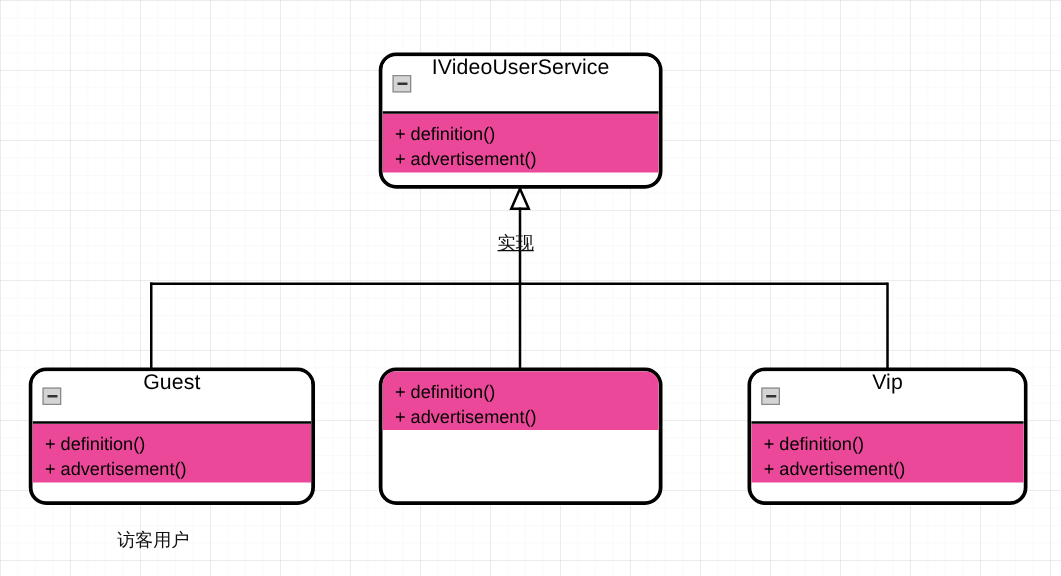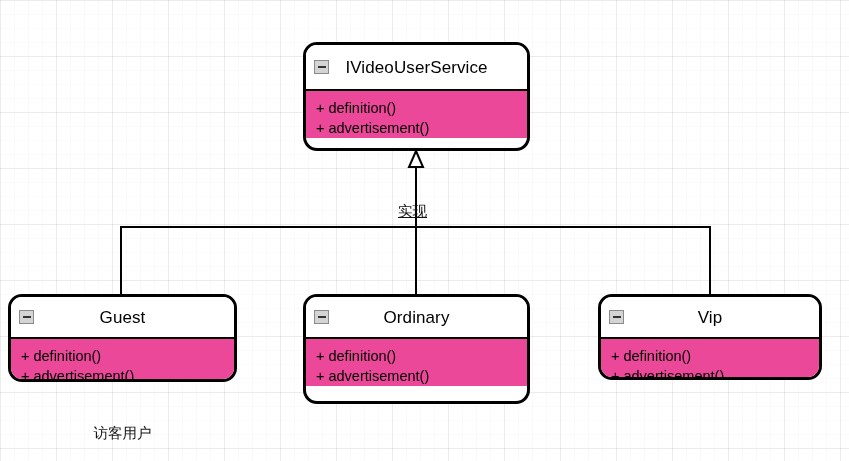--- a/index.html
+++ b/index.html
@@ -38,21 +38,21 @@
     border: 3px solid #000000;
     border-radius: 14px;
     overflow: hidden;
   }
 
   .uml-header {
     position: relative;
     box-sizing: border-box;
     width: 100%;
     display: flex;
-    align-items: center;
+    align-items: flex-start;
     justify-content: center;
     border-bottom: 2px solid #000000;
     background: #ffffff;
   }
 
   .uml-title {
     font-size: 17px;
     color: #000000;
     line-height: 1;
     letter-spacing: 0.1px;
@@ -142,56 +142,50 @@
   </div>
 
   <div class="arrowhead" style="left:407px; top:150px; width:18px; height:18px;">
     <svg width="18" height="18" viewBox="0 0 18 18" xmlns="http://www.w3.org/2000/svg">
       <polygon points="9,1 16,17 2,17" fill="#ffffff" stroke="#000000" stroke-width="2" stroke-linejoin="miter"></polygon>
     </svg>
   </div>
 
   <div class="line-v" style="left:415px; top:166px; width:2px; height:62px;"></div>
 
-  <div class="edge-label" style="left:398px; top:204px;text-decoration:underline;">实现</div>
+  <div class="edge-label" style="left:398px; top:188px;text-decoration:underline;">实现</div>
 
   <div class="line-h" style="left:120px; top:226px; width:590px; height:2px;"></div>
 
   <div class="line-v" style="left:120px; top:226px; height:70px;"></div>
   <div class="line-v" style="left:415px; top:226px; height:70px;"></div>
   <div class="line-v" style="left:709px; top:226px; height:70px;"></div>
 
-  <div class="uml-class" style="left:8px; top:294px; width:229px; height:88px;">
+  <div class="uml-class" style="left:23px; top:294px; width:229px; height:110px;">
     <div class="uml-header" style="height:42px;">
       <span class="collapse-icon">
           <i></i>
         </span>
       <span class="uml-title">Guest</span>
     </div>
     <div class="uml-body">
       <div class="uml-member">+ definition()</div>
       <div class="uml-member">+ advertisement()</div>
     </div>
   </div>
   <div class="caption" style="left:8px; top:426px; width:229px;">访客用户</div>
 
   <div class="uml-class" style="left:303px; top:294px; width:227px; height:110px;">
-    <div class="uml-header" style="height:42px;">
-      <span class="collapse-icon">
-          <i></i>
-        </span>
-      <span class="uml-title">Ordinary</span>
-    </div>
     <div class="uml-body">
       <div class="uml-member">+ definition()</div>
       <div class="uml-member">+ advertisement()</div>
     </div>
   </div>
 
-  <div class="uml-class" style="left:598px; top:294px; width:224px; height:86px;">
+  <div class="uml-class" style="left:598px; top:294px; width:224px; height:110px;">
     <div class="uml-header" style="height:42px;">
       <span class="collapse-icon">
           <i></i>
         </span>
       <span class="uml-title">Vip</span>
     </div>
     <div class="uml-body">
       <div class="uml-member">+ definition()</div>
       <div class="uml-member">+ advertisement()</div>
     </div>

